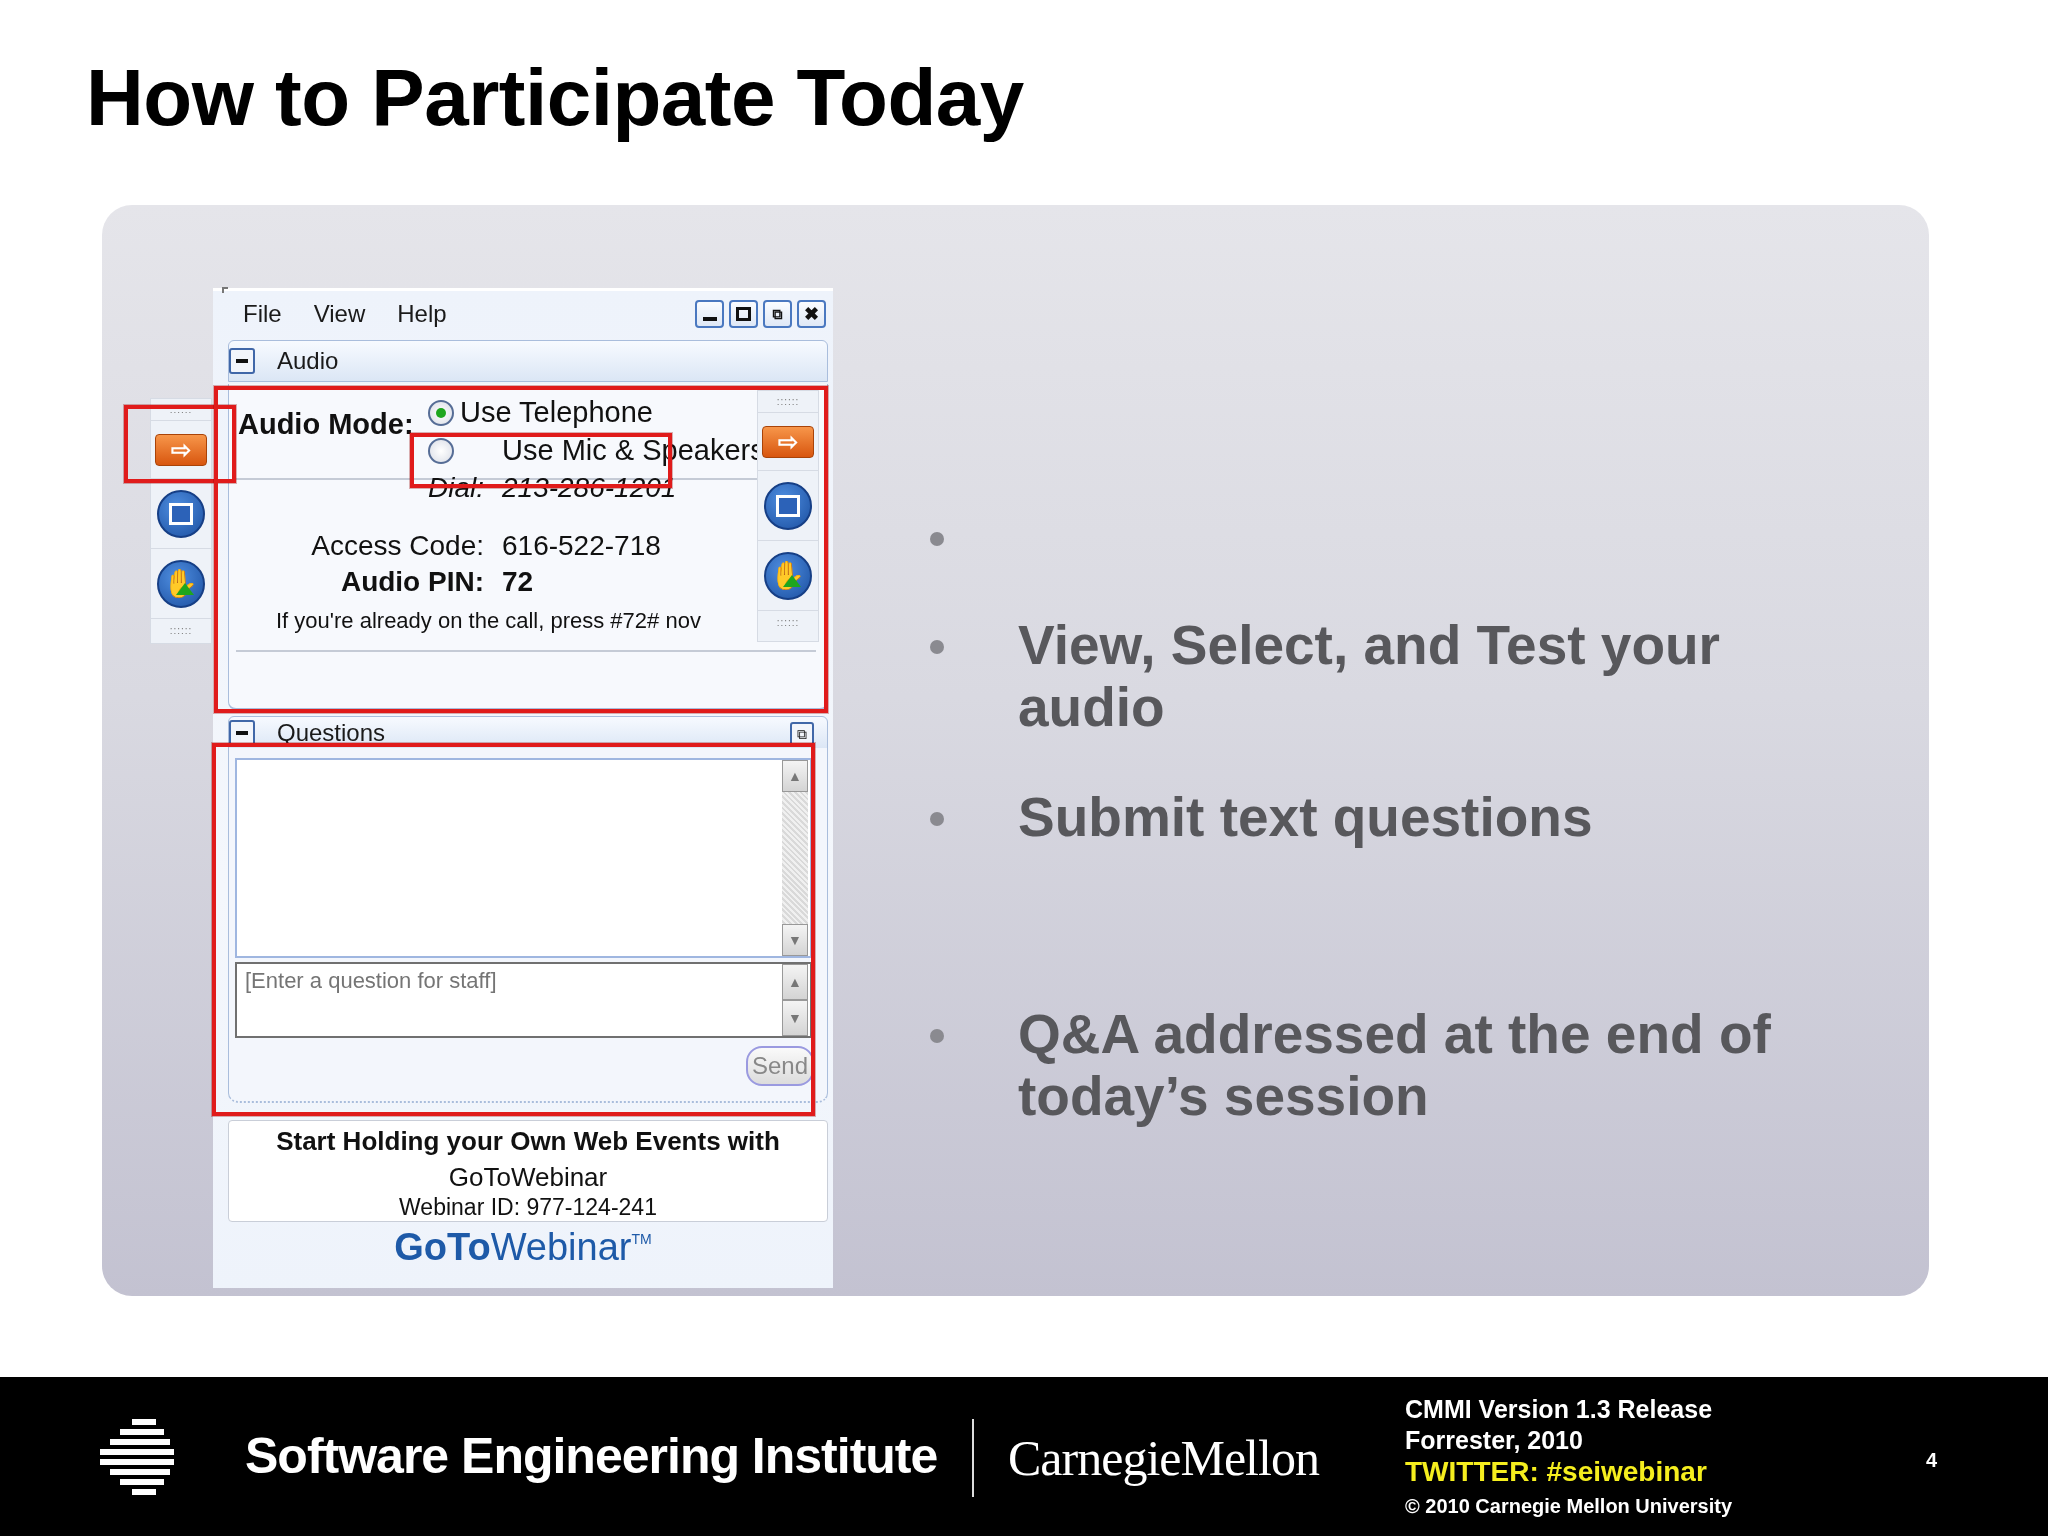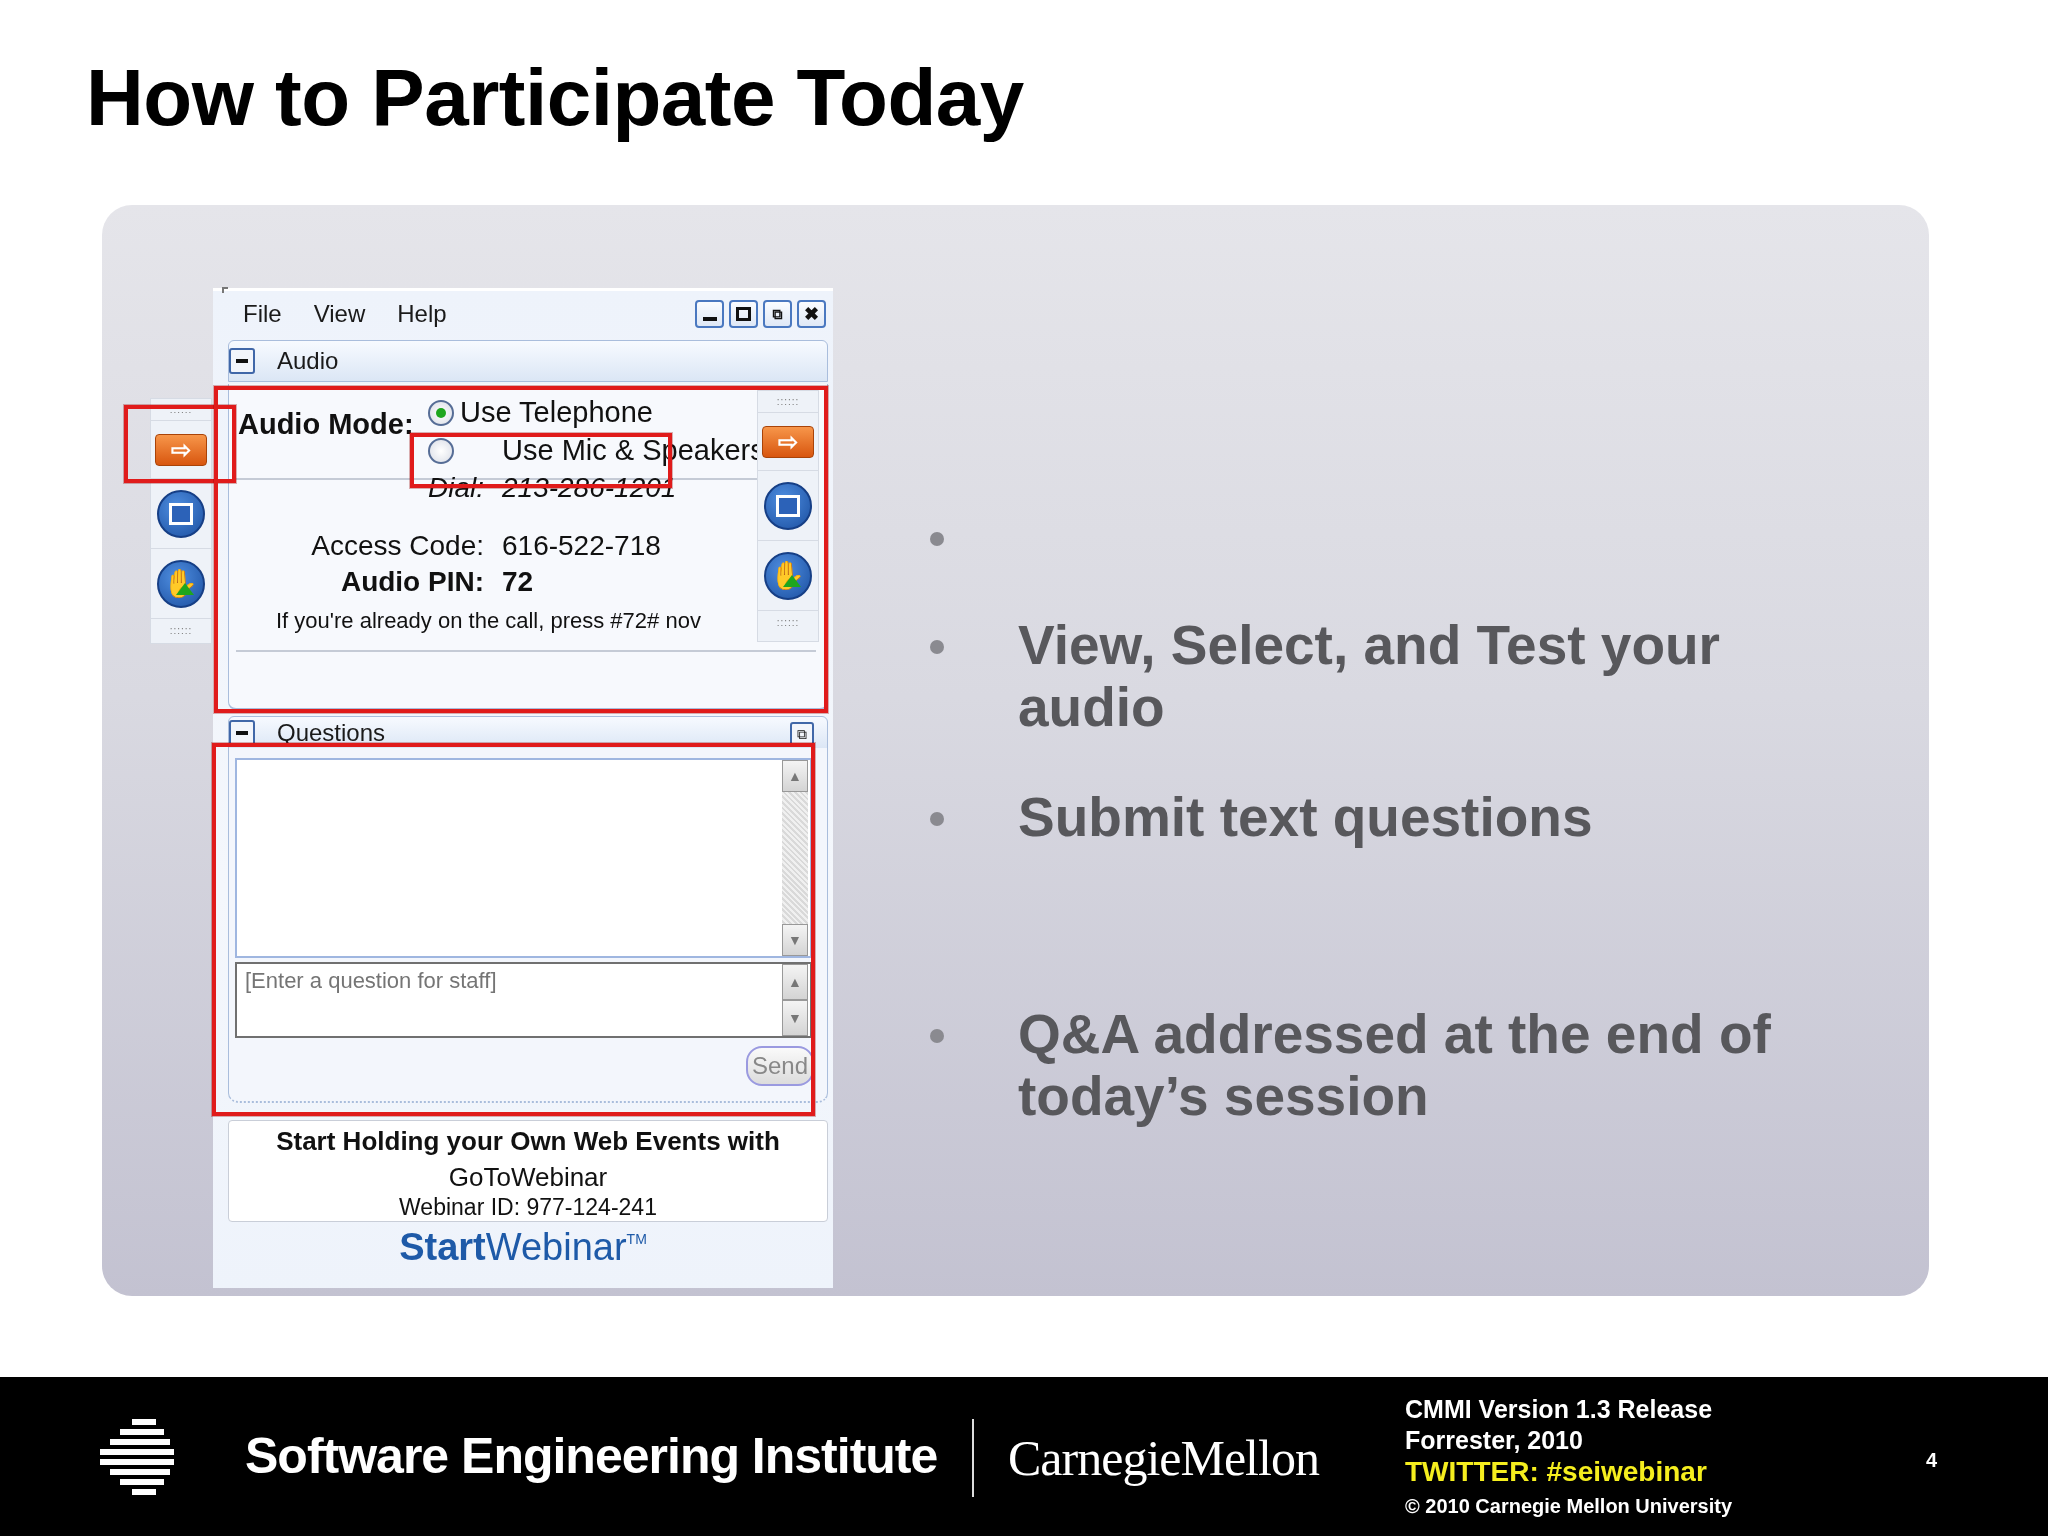--- a/index.html
+++ b/index.html
@@ -204,21 +204,21 @@
   <div class="sb-btn" style="height:36px;">▼</div>
 </div>
 <div class="send-btn">Send</div>
 
 <div class="promo">
   <div class="l1">Start Holding your Own Web Events with</div>
   <div class="l1" style="font-weight:normal;">GoToWebinar</div>
   <div class="l2">Webinar ID: 977-124-241</div>
 </div>
 <div class="gtw-logo">
-  <b>Start</b><span>Webinar</span><sup>TM</sup>
+  <b>GoTo</b><span>Webinar</span><sup>TM</sup>
 </div>
 
 <div class="red-box" style="left:124px;top:405px;width:112px;height:78px;"></div>
 <div class="red-box" style="left:214px;top:386px;width:614px;height:327px;"></div>
 <div class="red-box" style="left:410px;top:433px;width:262px;height:55px;"></div>
 <div class="red-box" style="left:212px;top:743px;width:603px;height:373px;"></div>
 
 <div class="bullet" style="top:506px;">
   <span class="dot"></span>
 </div>

